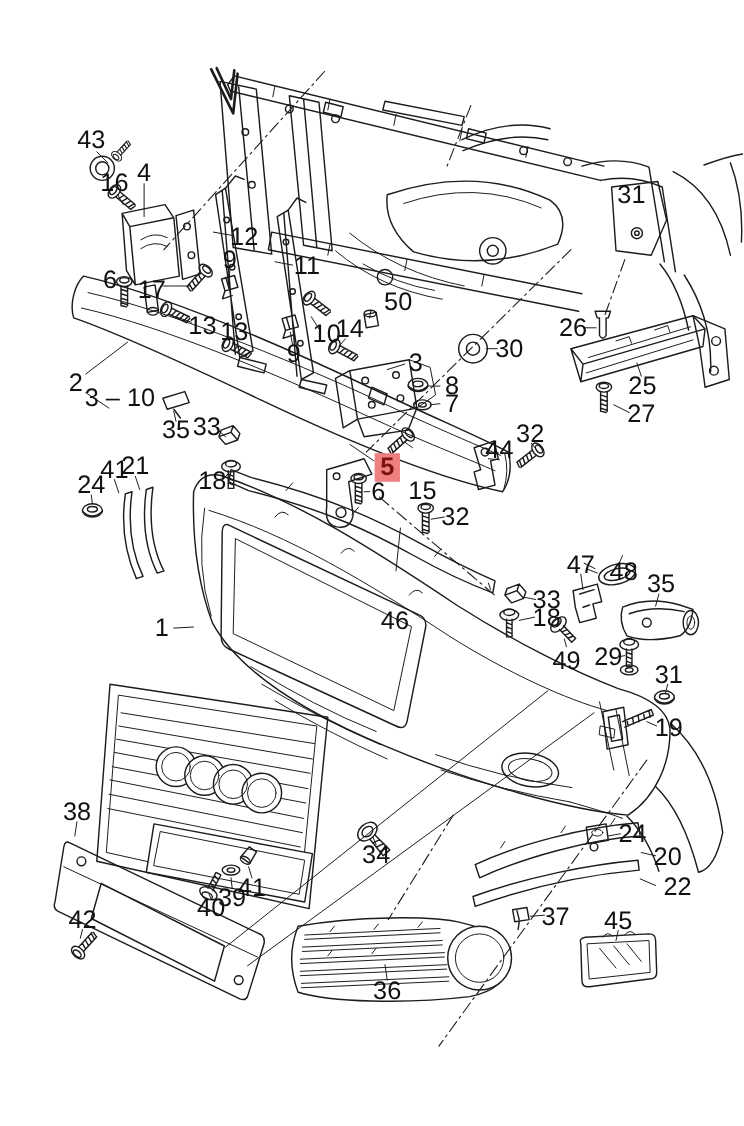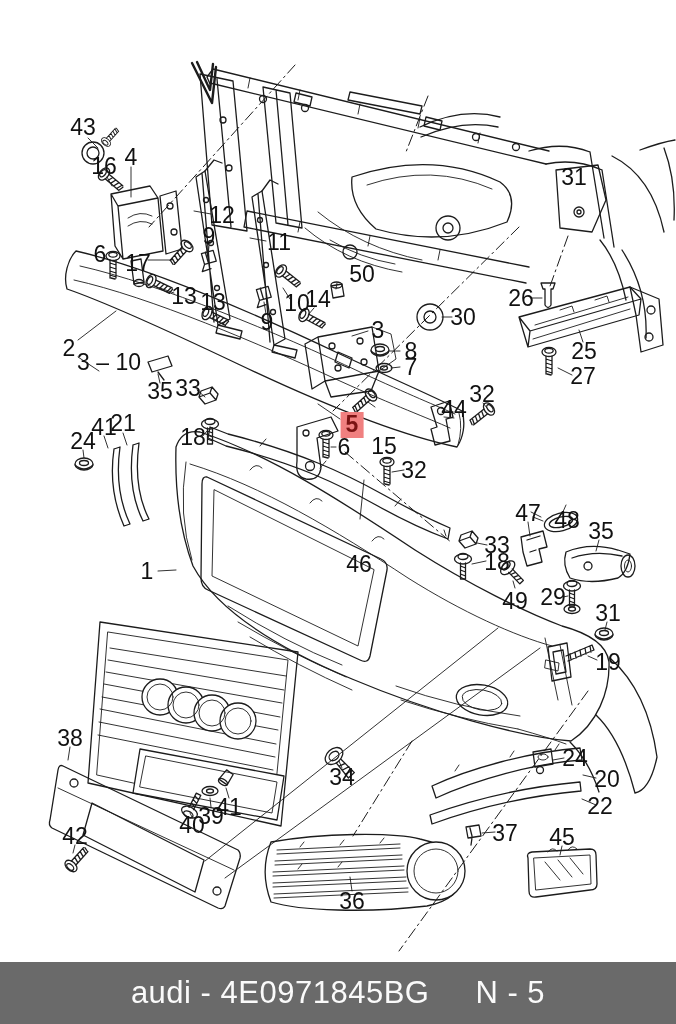--- a/index.html
+++ b/index.html
@@ -317,28 +317,24 @@
       <span class="part-label" style="left: 497px; top: 545px;">33</span>
       <span class="part-label" style="left: 497px; top: 562px;">18</span>
       <span class="part-label" style="left: 515px; top: 601px;">49</span>
       <span class="part-label" style="left: 553px; top: 597px;">29</span>
       <span class="part-label" style="left: 608px; top: 613px;">31</span>
       <span class="part-label" style="left: 608px; top: 662px;">19</span>
       <span class="part-label" style="left: 147px; top: 571px;">1</span>
       <span class="part-label" style="left: 342px; top: 777px;">34</span>
       <span class="part-label" style="left: 575px; top: 758px;">24</span>
       <span class="part-label" style="left: 607px; top: 779px;">20</span>
-      <span class="part-label" style="left: 600px; top: 806px;">22</span>
+      <span class="part-label" style="left: 616px; top: 806px;">22</span>
       <span class="part-label" style="left: 505px; top: 833px;">37</span>
       <span class="part-label" style="left: 562px; top: 837px;">45</span>
       <span class="part-label" style="left: 352px; top: 901px;">36</span>
       <span class="part-label" style="left: 70px; top: 738px;">38</span>
       <span class="part-label" style="left: 75px; top: 836px;">42</span>
       <span class="part-label" style="left: 192px; top: 825px;">40</span>
       <span class="part-label" style="left: 211px; top: 816px;">39</span>
       <span class="part-label" style="left: 229px; top: 807px;">41</span>
     </div>
 
-  <div class="footer" style="background: rgb(106, 106, 106); color: rgb(250, 250, 250);">
-    <span>audi - 4E0971845BG</span>
-    <span>N - 5</span>
-  </div>
 </div>
 
 </body></html>

